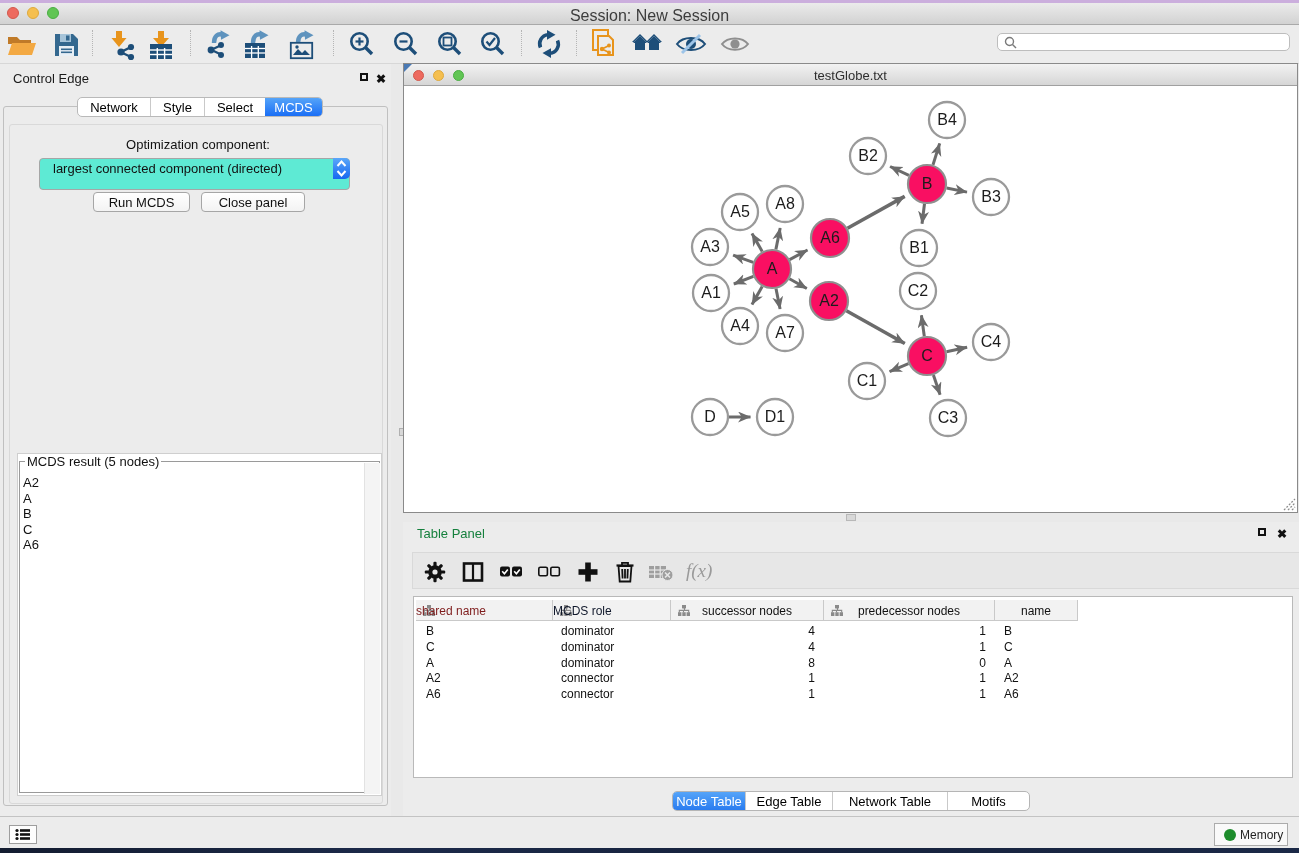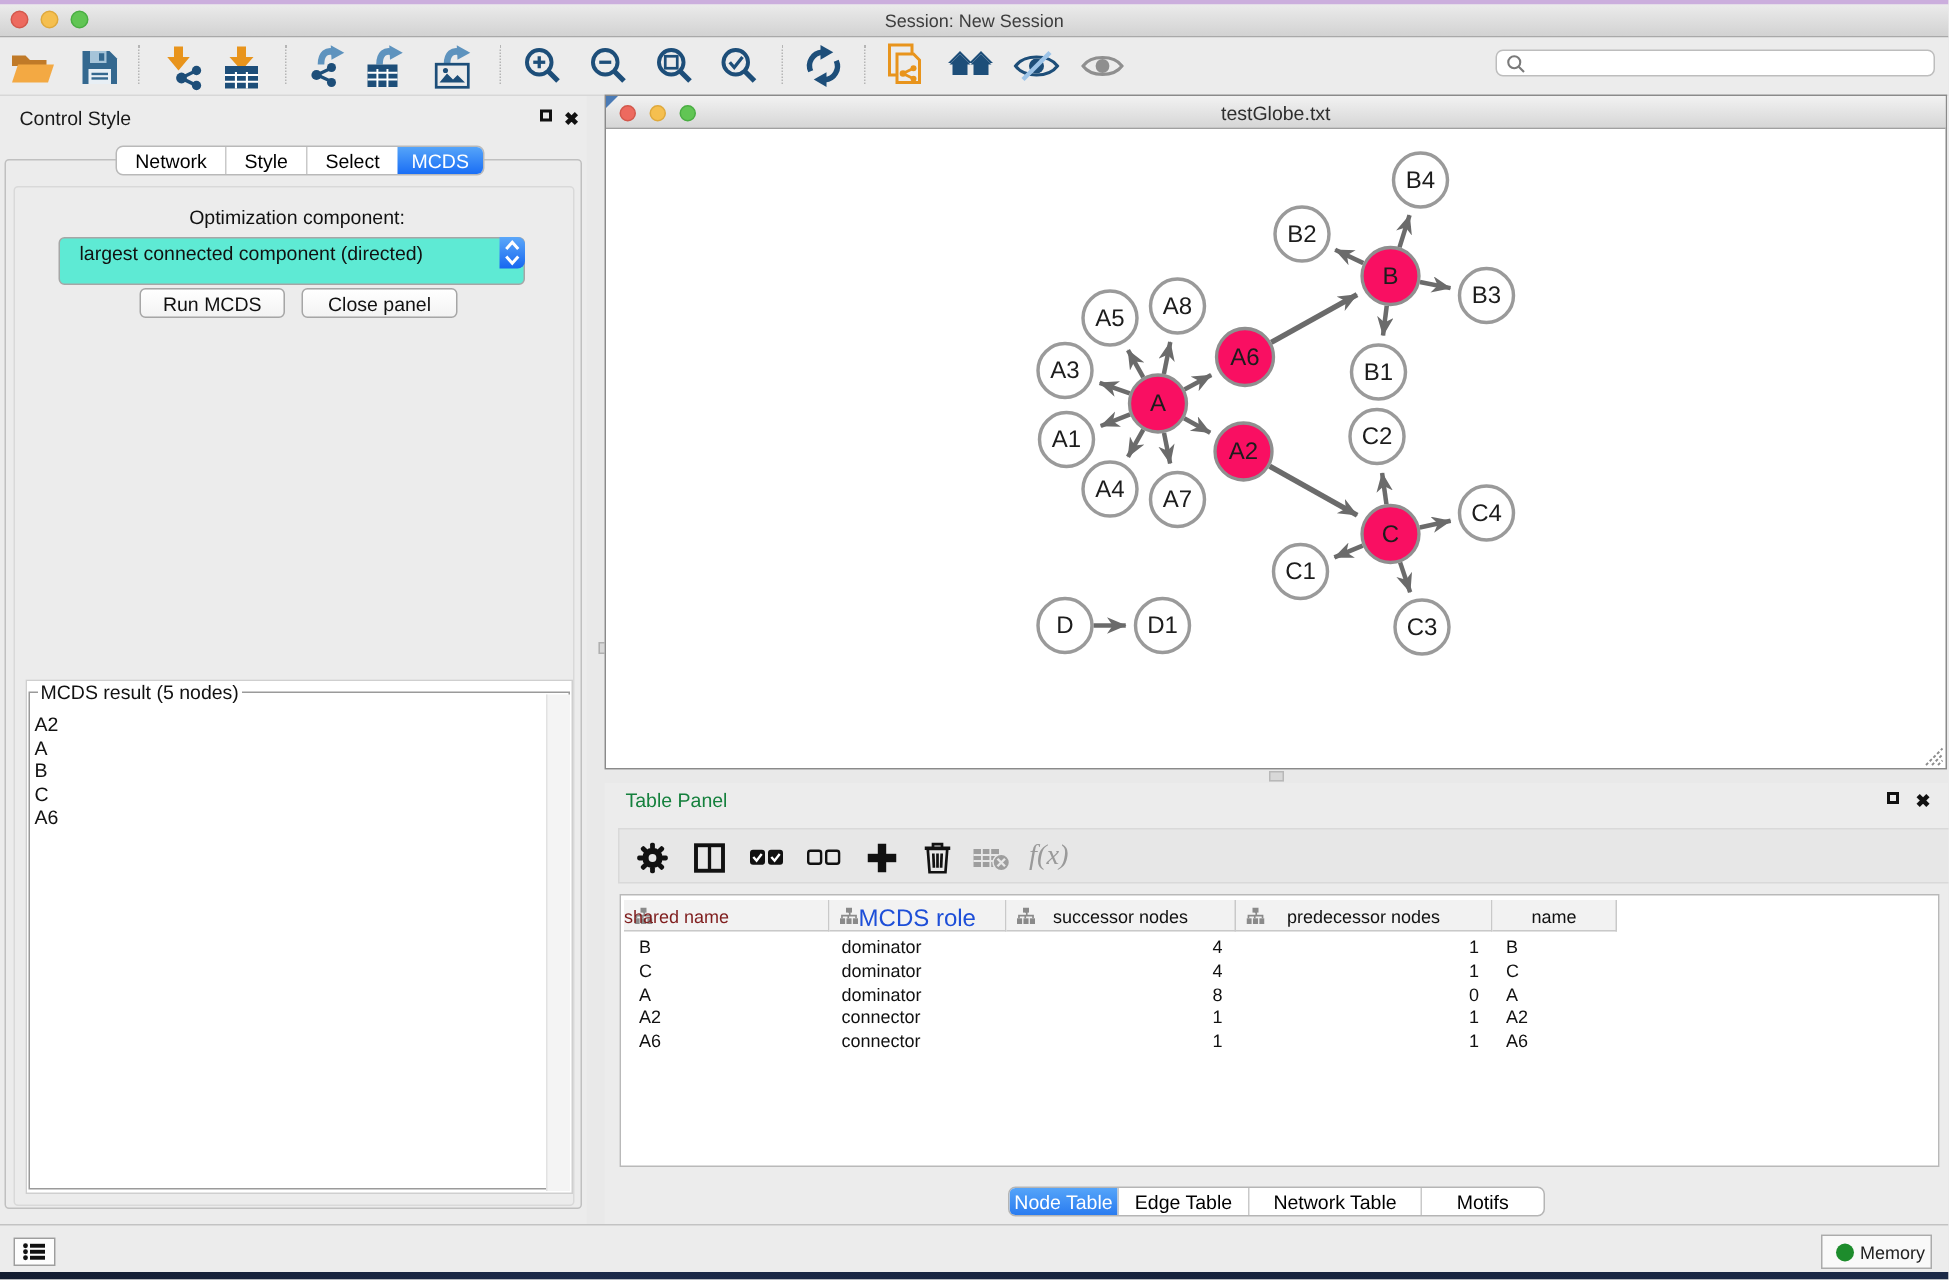--- a/index.html
+++ b/index.html
@@ -9,21 +9,21 @@
 .minisq{position:absolute;width:8px;height:8px;border:2px solid #111}
 .minix{position:absolute;font-weight:bold;color:#111;font-size:12px;line-height:12px}
 </style></head><body>
 
 <div class="abs" style="left:0;top:0;width:1299px;height:3px;background:#cbaedd"></div>
 
 <div class="abs" style="left:0;top:3px;width:1299px;height:22px;background:linear-gradient(#ebebeb,#d2d2d2);border-bottom:1px solid #a9a9a9">
   <div class="tl" style="left:7px;top:4px;background:#ed6a5f;border:1px solid #d3584c"></div>
   <div class="tl" style="left:27px;top:4px;background:#f5bf4f;border:1px solid #dfa93c"></div>
   <div class="tl" style="left:47px;top:4px;background:#61c554;border:1px solid #4aae43"></div>
-  <div class="abs" style="left:0;width:1299px;top:4px;text-align:center;font-size:12px;color:#3d3d3d">Session: New Session</div>
+  <div class="abs" style="left:0;width:1299px;top:4px;text-align:center;font-size:16px;color:#3d3d3d">Session: New Session</div>
 </div>
 
 <div class="abs" style="left:0;top:25px;width:1299px;height:39px;background:#ececec">
   <div class="sep" style="left:92px;top:5px"></div>
   <div class="sep" style="left:190px;top:5px"></div>
   <div class="sep" style="left:333px;top:5px"></div>
   <div class="sep" style="left:521px;top:5px"></div>
   <div class="sep" style="left:576px;top:5px"></div>
   <svg class="abs" style="left:6px;top:6px" width="30" height="28" viewBox="0 0 30 28">
       <path d="M2,6 h9 l3,3 h11 v4 h-23 z" fill="#c07a28"></path>
@@ -162,21 +162,21 @@
 
   <div class="abs" style="left:997px;top:8px;width:293px;height:18px;background:#fff;border:1px solid #bdbdbd;border-radius:5px">
     <svg width="14" height="14" style="position:absolute;left:6px;top:2px">
         <circle cx="5.5" cy="5.5" r="4" fill="none" stroke="#7a7a7a" stroke-width="1.4"></circle>
         <line x1="8.5" y1="8.5" x2="12" y2="12" stroke="#7a7a7a" stroke-width="1.4"></line>
       </svg>
   </div>
 </div>
 
 <div class="abs" style="left:0;top:64px;width:396px;height:753px;background:#ececec">
-  <div class="abs" style="left:13px;top:7px;font-size:13px;color:#1a1a1a">Control Style</div>
+  <div class="abs" style="left:13px;top:7px;font-size:13px;color:#1a1a1a">Control Edge</div>
   <div class="minisq" style="left:360px;top:9px"></div>
   <div class="minix" style="left:376px;top:9px">✖</div>
 
   <div class="abs" style="left:3px;top:42px;width:385px;height:700px;border:1px solid #c0c0c0;border-radius:3px"></div>
 
   <div class="abs" style="left:9px;top:60px;width:374px;height:680px;border:1px solid #d9d9d9;border-radius:3px"></div>
 
   <div class="abs" style="left:77px;top:33px;width:246px;height:20px;display:flex;font-size:13px;text-align:center;border:1px solid #b9b9b9;border-radius:5px;background:#fff;overflow:hidden">
     <div style="width:73px;line-height:19px;border-right:1px solid #c9c9c9">Network</div>
     <div style="width:54px;line-height:19px;border-right:1px solid #c9c9c9">Style</div>
@@ -385,21 +385,21 @@
 <div class="abs" style="left:139px;top:3px;width:118px;height:21px;background:#f2f2f2;border-right:1px solid #c9c9c9;border-bottom:1px solid #c9c9c9">
         <svg width="12" height="11" style="position:absolute;left:7px;top:5px" viewBox="0 0 12 11">
           <g fill="#8a8a8a">
             <rect x="4" y="0" width="4" height="3.4"></rect>
             <rect x="0" y="7.2" width="3.4" height="3.8"></rect>
             <rect x="4.3" y="7.2" width="3.4" height="3.8"></rect>
             <rect x="8.6" y="7.2" width="3.4" height="3.8"></rect>
             <path d="M5.5,3 h1 v2.2 M1.3,7.2 v-1.8 h9.4 v1.8 M5.5,5 v2.2" fill="none" stroke="#8a8a8a" stroke-width="1.1"></path>
           </g>
         </svg>
-        <div style="position:absolute;left:0;top:4px;width:100%;text-align:center;font-size:16px;color:#1d4ed8">MCDS role</div>
+        <div style="position:absolute;left:0;top:4px;width:100%;font-size:12px;color:#0f172a">MCDS role</div>
       </div>
 <div class="abs" style="left:257px;top:3px;width:153px;height:21px;background:#f2f2f2;border-right:1px solid #c9c9c9;border-bottom:1px solid #c9c9c9">
         <svg width="12" height="11" style="position:absolute;left:7px;top:5px" viewBox="0 0 12 11">
           <g fill="#8a8a8a">
             <rect x="4" y="0" width="4" height="3.4"></rect>
             <rect x="0" y="7.2" width="3.4" height="3.8"></rect>
             <rect x="4.3" y="7.2" width="3.4" height="3.8"></rect>
             <rect x="8.6" y="7.2" width="3.4" height="3.8"></rect>
             <path d="M5.5,3 h1 v2.2 M1.3,7.2 v-1.8 h9.4 v1.8 M5.5,5 v2.2" fill="none" stroke="#8a8a8a" stroke-width="1.1"></path>
           </g>

